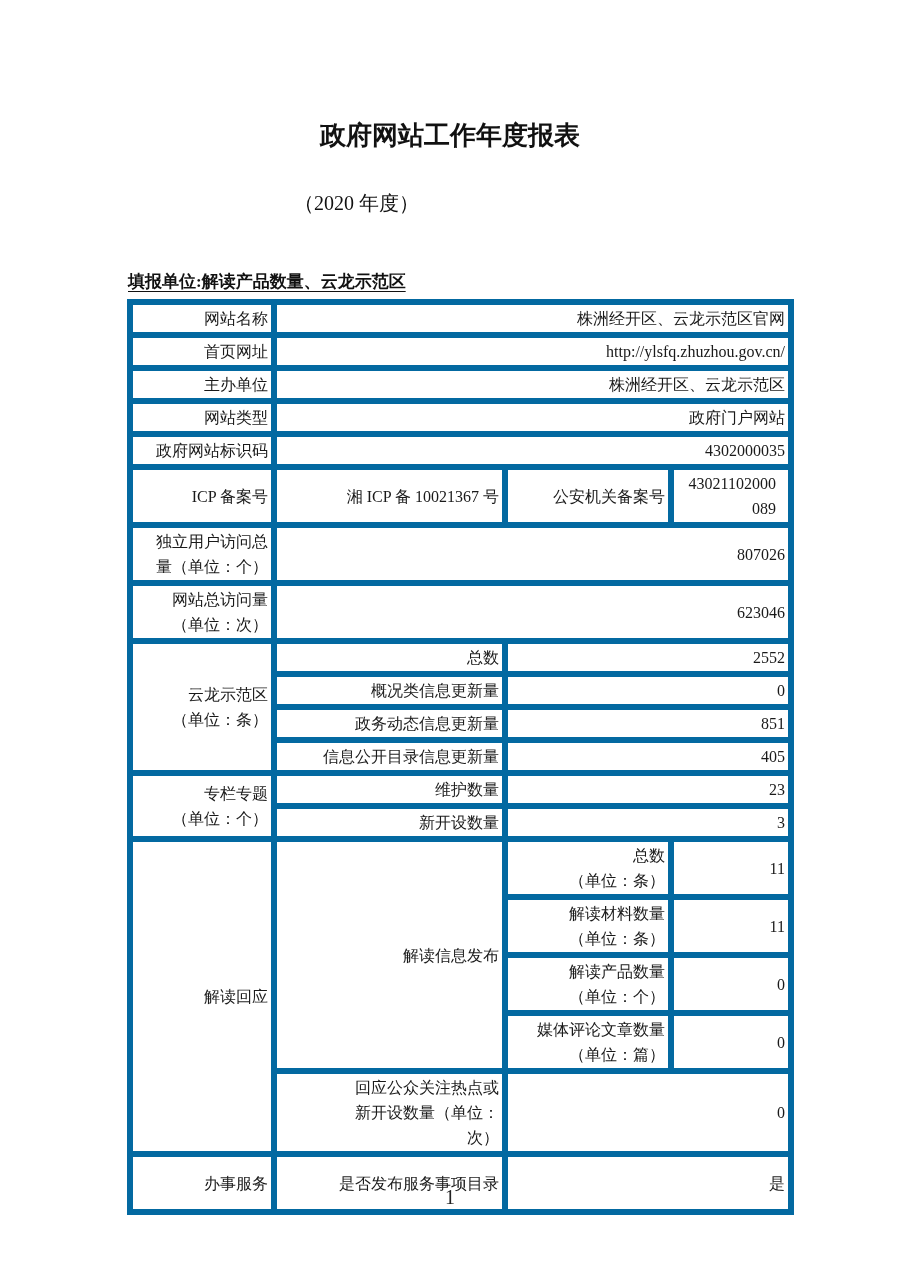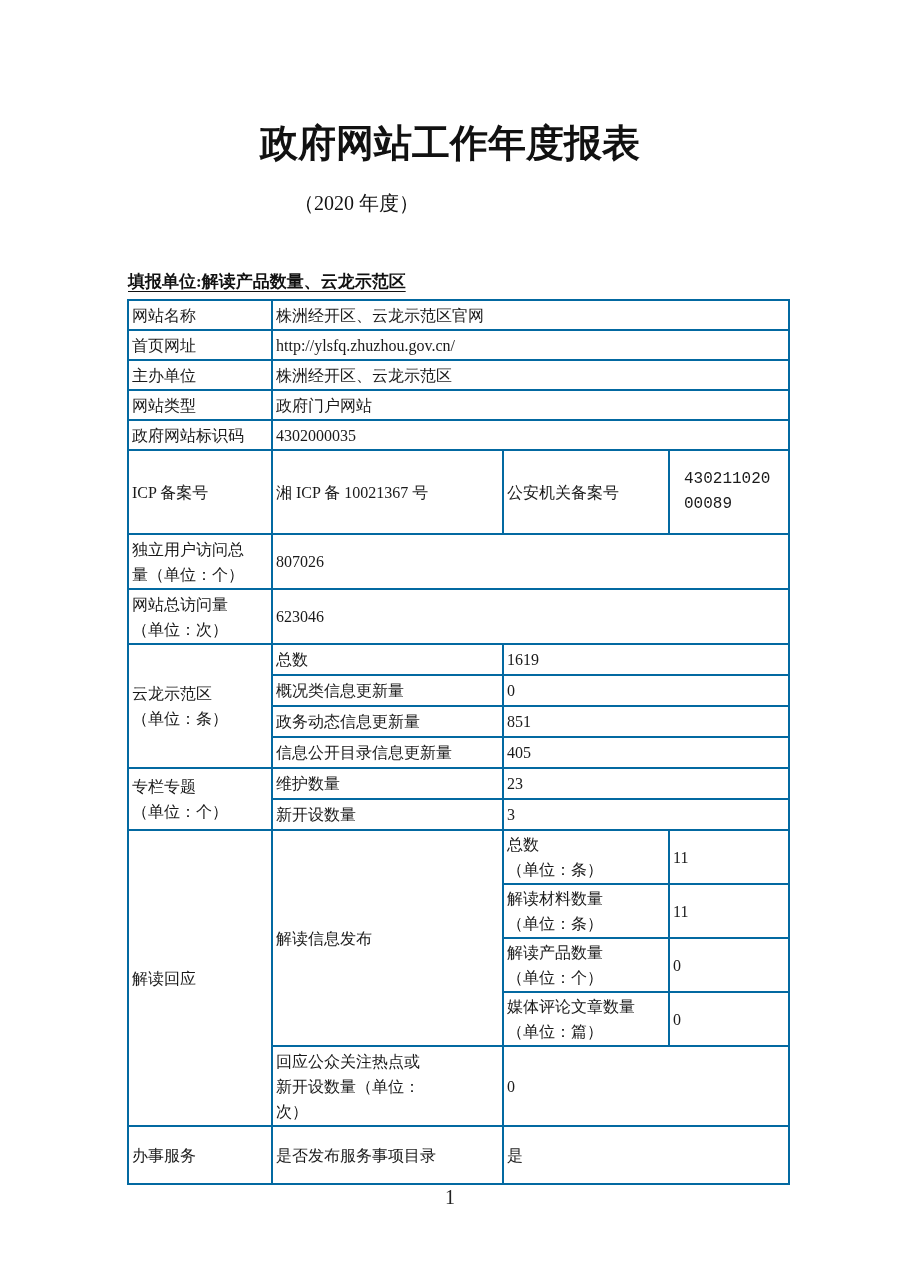--- a/index.html
+++ b/index.html
@@ -8,21 +8,21 @@
     background: #ffffff;
     font-family: "Liberation Serif", "DejaVu Serif", serif;
     color: #1a1a1a;
     position: relative;
     overflow: hidden;
   }
   .doc-title {
     position: absolute;
     top: 118px; left: 0; width: 900px;
     text-align: center;
-    font-size: 38px;
+    font-size: 26px;
     font-weight: bold;
     letter-spacing: 0px;
     color: #111;
   }
   .doc-subtitle {
     position: absolute;
     top: 190px; left: 0; width: 713px;
     text-align: center;
     font-size: 20px;
     color: #111;
@@ -38,46 +38,45 @@
   }
   table.report-table {
     position: absolute;
     top: 299px; left: 127px;
     width: 661px;
     border-collapse: collapse;
     table-layout: fixed;
     font-size: 16px;
   }
   table.report-table td {
-    border: 2px solid #0369a1;
-    text-align: left;
+    border: 6px solid #0369a1;
+    text-align: right;
     vertical-align: middle;
     padding: 1px 3px;
     line-height: 25px;
     white-space: pre-line;
     overflow: hidden;
   }
   col.c1 { width: 144px; }
   col.c2 { width: 231px; }
   col.c3 { width: 166px; }
   col.c4 { width: 120px; }
 
   tr.h30 { height: 30px; }
   tr.h55 { height: 55px; }
   tr.h31 { height: 31px; }
   tr.h52 { height: 52px; }
   tr.h80 { height: 80px; }
   tr.h47 { height: 58px; }
 
   td .wrap-num {
     max-width: 90px;
-    margin: 15px auto;
+    margin: 0 auto;
     word-break: break-all;
     line-height: 25px;
-    font-family: Liberation Mono, monospace;
   }
   td.resp-label { line-height: 28px; }
   td.va-low  { vertical-align: bottom; padding-bottom: 4px; line-height: 22px; }
   td.va-top  { vertical-align: top; padding-top: 3px; line-height: 22px; }
 
   .page-number {
     position: absolute;
     top: 1186px; left: 0; width: 900px;
     text-align: center;
     font-size: 20px;
@@ -136,21 +135,21 @@
     <tr class="h55">
       <td>网站总访问量
 （单位：次）</td>
       <td colspan="3">623046</td>
     </tr>
 
     <tr class="h31">
       <td rowspan="4">云龙示范区
 （单位：条）</td>
       <td>总数</td>
-      <td colspan="2">1619</td>
+      <td colspan="2">2552</td>
     </tr>
     <tr class="h31">
       <td>概况类信息更新量</td>
       <td colspan="2">0</td>
     </tr>
     <tr class="h31">
       <td>政务动态信息更新量</td>
       <td colspan="2">851</td>
     </tr>
     <tr class="h31">

